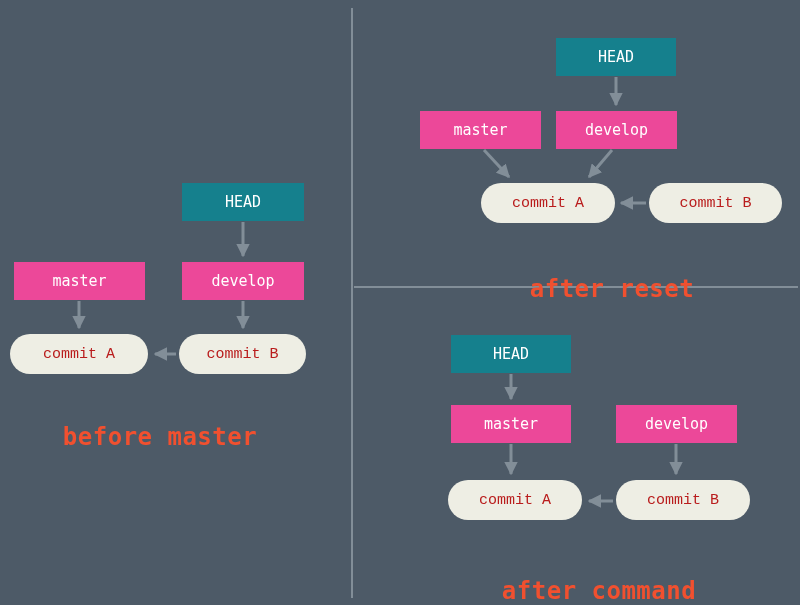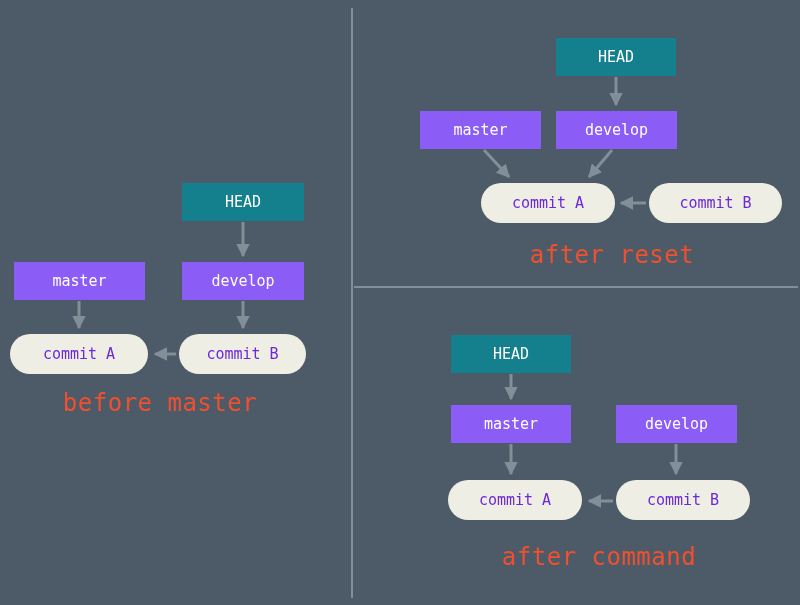--- a/index.html
+++ b/index.html
@@ -19,33 +19,35 @@
   }
   .node {
     position: absolute;
     display: flex;
     align-items: center;
     justify-content: center;
     font-size: 15px;
     white-space: nowrap;
   }
   .head-box   { background: #15808d; color: #ffffff; }
-  .branch-box { background: #8b5cf6; color: #ffffff; }
+  .branch-box { background: #ec4899; color: #ffffff; }
   .commit-node {
     background: #eeeee4;
-    color: #6d28d9;
+    color: #b91c1c;
     border-radius: 20px;
+    font-family: Liberation Mono, monospace;
   }
   .caption {
     position: absolute;
     color: #f1502f;
-    font-weight: normal;
+    font-weight: bold;
     font-size: 24px;
     letter-spacing: 0.5px;
     text-align: center;
+    margin-top: 34px;
   }
 </style>
 </head>
 <body>
 
 <div class="canvas">
 
   <svg class="wires" viewBox="0 0 800 605">
     <defs>
       <marker id="ah" viewBox="0 0 10 10" refX="9" refY="5" markerWidth="4.5" markerHeight="4.5" orient="auto">

